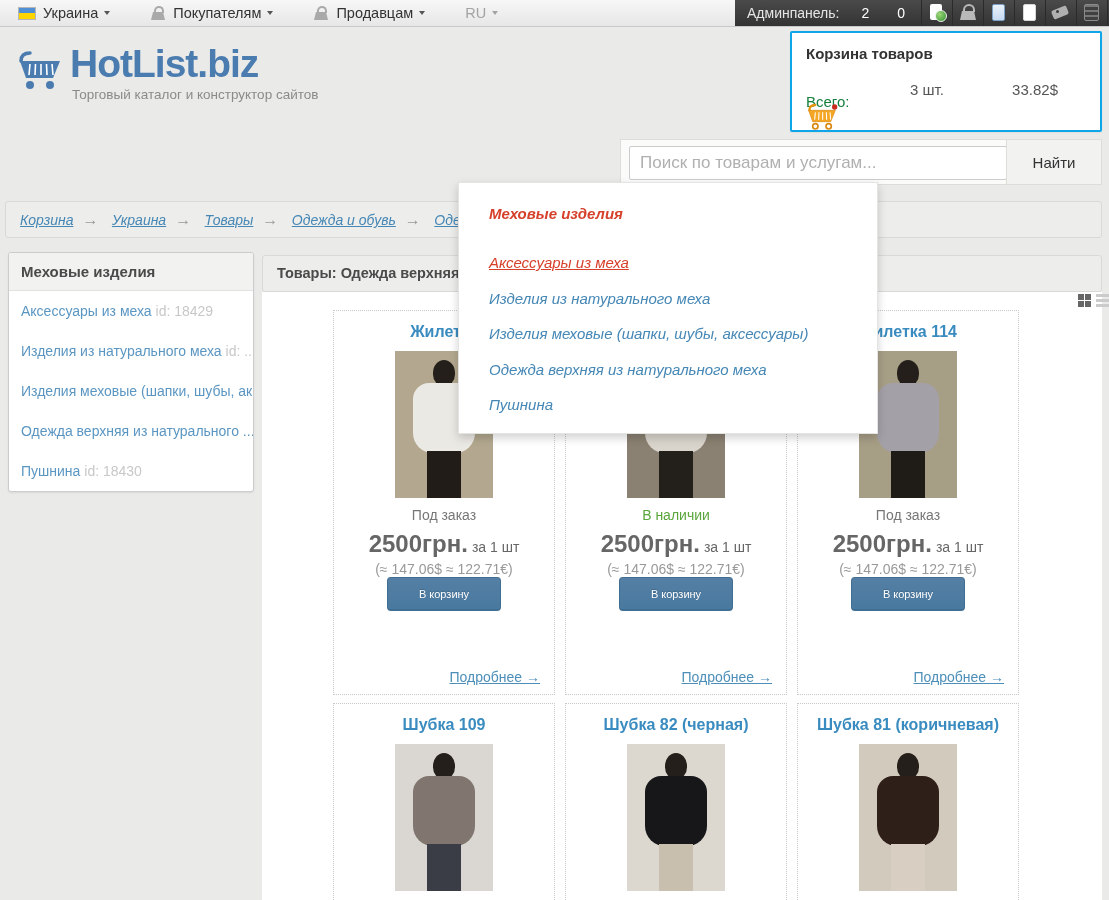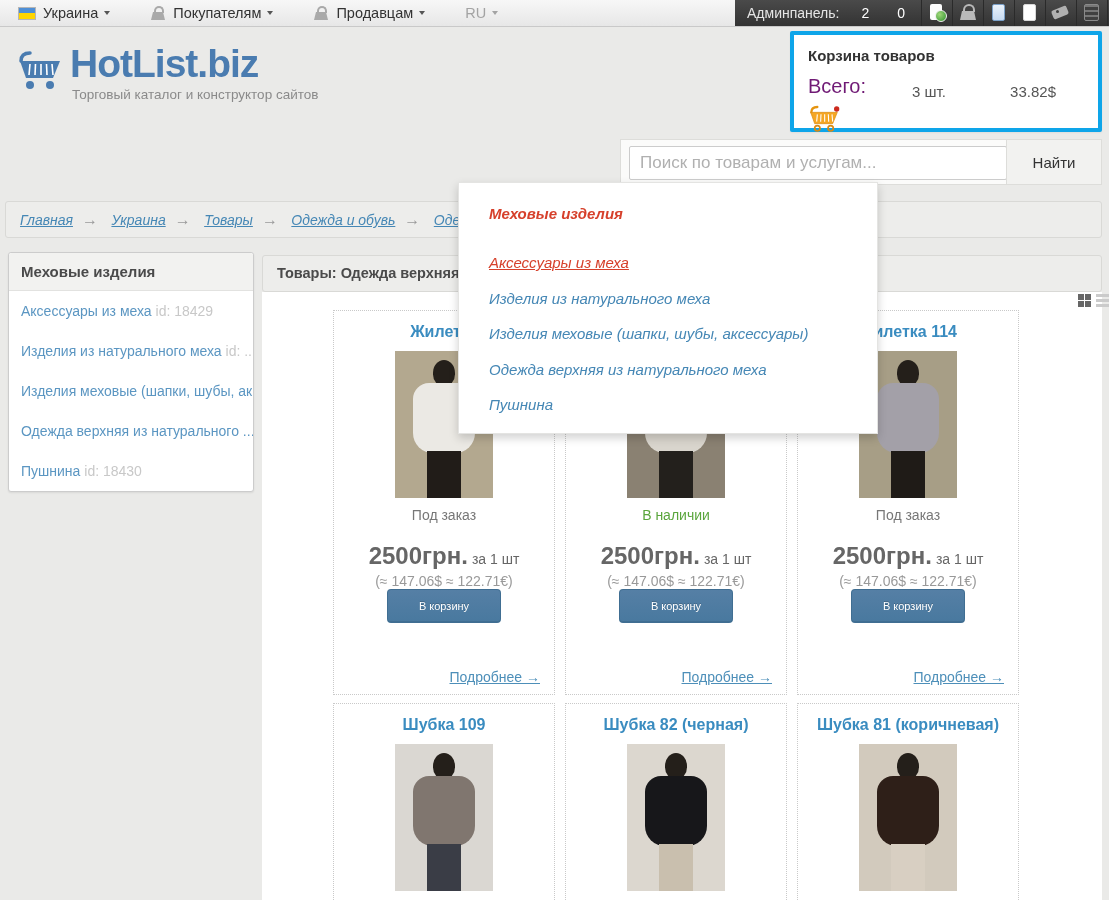--- a/index.html
+++ b/index.html
@@ -49,23 +49,23 @@
       border:1px solid #6a92bd;border-radius:2px;box-sizing:border-box}
   .panel-icon::after{content:"";position:absolute;left:12px;top:9px;width:9px;height:6px;
       background:repeating-linear-gradient(180deg,#6a92bd 0 2px,transparent 2px 4px)}
   
   .logo{position:absolute;left:16px;top:44px;display:flex;align-items:center;cursor:pointer}
   .logo-text-wrap{margin-left:6px}
   .logo-text{font-size:39px;font-weight:bold;color:#4a7cb0;letter-spacing:-1px;line-height:40px}
   .tagline{font-size:13.5px;color:#8a8a8a;margin-top:3px;margin-left:2px}
   
   .cartbox{position:absolute;left:790px;top:31px;width:312px;height:101px;background:#fff;
-           border:4px solid #0ea5e9;border-radius:2px;box-shadow:0 1px 2px rgba(0,0,0,.05);box-sizing:border-box}
+           border:2px solid #0ea5e9;border-radius:2px;box-shadow:0 1px 2px rgba(0,0,0,.05);box-sizing:border-box}
   .cart-title{position:absolute;left:14px;top:12px;font-size:15px;font-weight:bold;color:#333}
-  .cart-total-label{position:absolute;left:14px;top:40px;font-size:20px;color:#701a75}
+  .cart-total-label{position:absolute;left:14px;top:60px;font-size:15px;color:#15803d}
   .cart-qty{position:absolute;left:118px;top:48px;font-size:15px;color:#555}
   .cart-amount{position:absolute;right:42px;top:48px;font-size:15px;color:#555}
   .cart-icon{position:absolute;left:14px;top:70px;cursor:pointer}
   
   .searchbar{position:absolute;left:620px;top:139px;width:482px;height:46px;background:#fbfbfa;
              border:1px solid #ddddda;box-sizing:border-box}
   .search-input{position:absolute;left:8px;top:6px;width:356px;height:32px;border:1px solid #ccc;border-radius:2px;
                 padding:0 10px;font-size:17px;color:#444;font-family:inherit;background:#fff}
   .search-input::placeholder{color:#b0b0b0}
   .search-btn{position:absolute;right:0;top:0;width:95px;height:100%;border:none;border-left:1px solid #ddddda;
@@ -115,21 +115,21 @@
   .card-title{margin-top:12px;height:19px;font-size:16px;font-weight:bold;color:#3a8cc0;cursor:pointer}
   .photo{position:relative;width:98px;height:147px;margin:9px auto 0;overflow:hidden;cursor:pointer}
   .ph-bg{position:absolute;left:0;top:0;right:0;bottom:0}
   .ph-head{position:absolute;top:9px;left:50%;margin-left:-11px;width:22px;height:26px;
            border-radius:50% 50% 45% 45%;background:#241f1a}
   .ph-coat{position:absolute;top:32px;left:50%;margin-left:-31px;width:62px;height:70px;
            border-radius:16px 16px 20px 20px}
   .ph-legs{position:absolute;top:100px;left:50%;margin-left:-17px;width:34px;height:47px}
   .status{margin-top:9px;font-size:14px;color:#777}
   .status.status-stock{color:#5aa53c}
-  .price-row{margin-top:20px;line-height:26px}
+  .price-row{margin-top:8px;line-height:26px}
   .price{font-size:24px;font-weight:bold;color:#666}
   .price:empty{display:none}
   .unit{font-size:14px;color:#666;margin-left:4px}
   .approx{font-size:14px;color:#999;margin-top:1px}
   .approx:empty{display:none}
   .add-btn{display:block;margin:0 auto 0;width:114px;height:34px;border-radius:4px;
            background:linear-gradient(#557fa5,#49799f);border:1px solid #406e92;border-bottom-width:2px;
            color:#fff;font-size:11px;font-family:inherit;cursor:pointer;text-shadow:0 -1px 0 rgba(0,0,0,.2)}
   .add-btn:empty{display:none}
   .more{position:absolute;right:14px;bottom:9px;font-size:14px;color:#4d8fb9;text-decoration:underline;cursor:pointer}
@@ -231,21 +231,21 @@
 </div>
 
 <div class="searchbar">
   <input class="search-input" type="text" placeholder="Поиск по товарам и услугам..." style="">
   <button class="search-btn">Найти</button>
 </div>
 
 <div class="breadcrumb">
   
 
-    <span class="crumb"><a>Главная</a><span class="arrow">→</span></span>
+    <span class="crumb"><a>Корзина</a><span class="arrow">→</span></span>
   
     <span class="crumb"><a>Украина</a><span class="arrow">→</span></span>
   
     <span class="crumb"><a>Товары</a><span class="arrow">→</span></span>
   
     <span class="crumb"><a>Одежда и обувь</a><span class="arrow">→</span></span>
   
     <span class="crumb"><a>Одежда женская</a><span class="arrow">→</span></span>
   </div>
 

